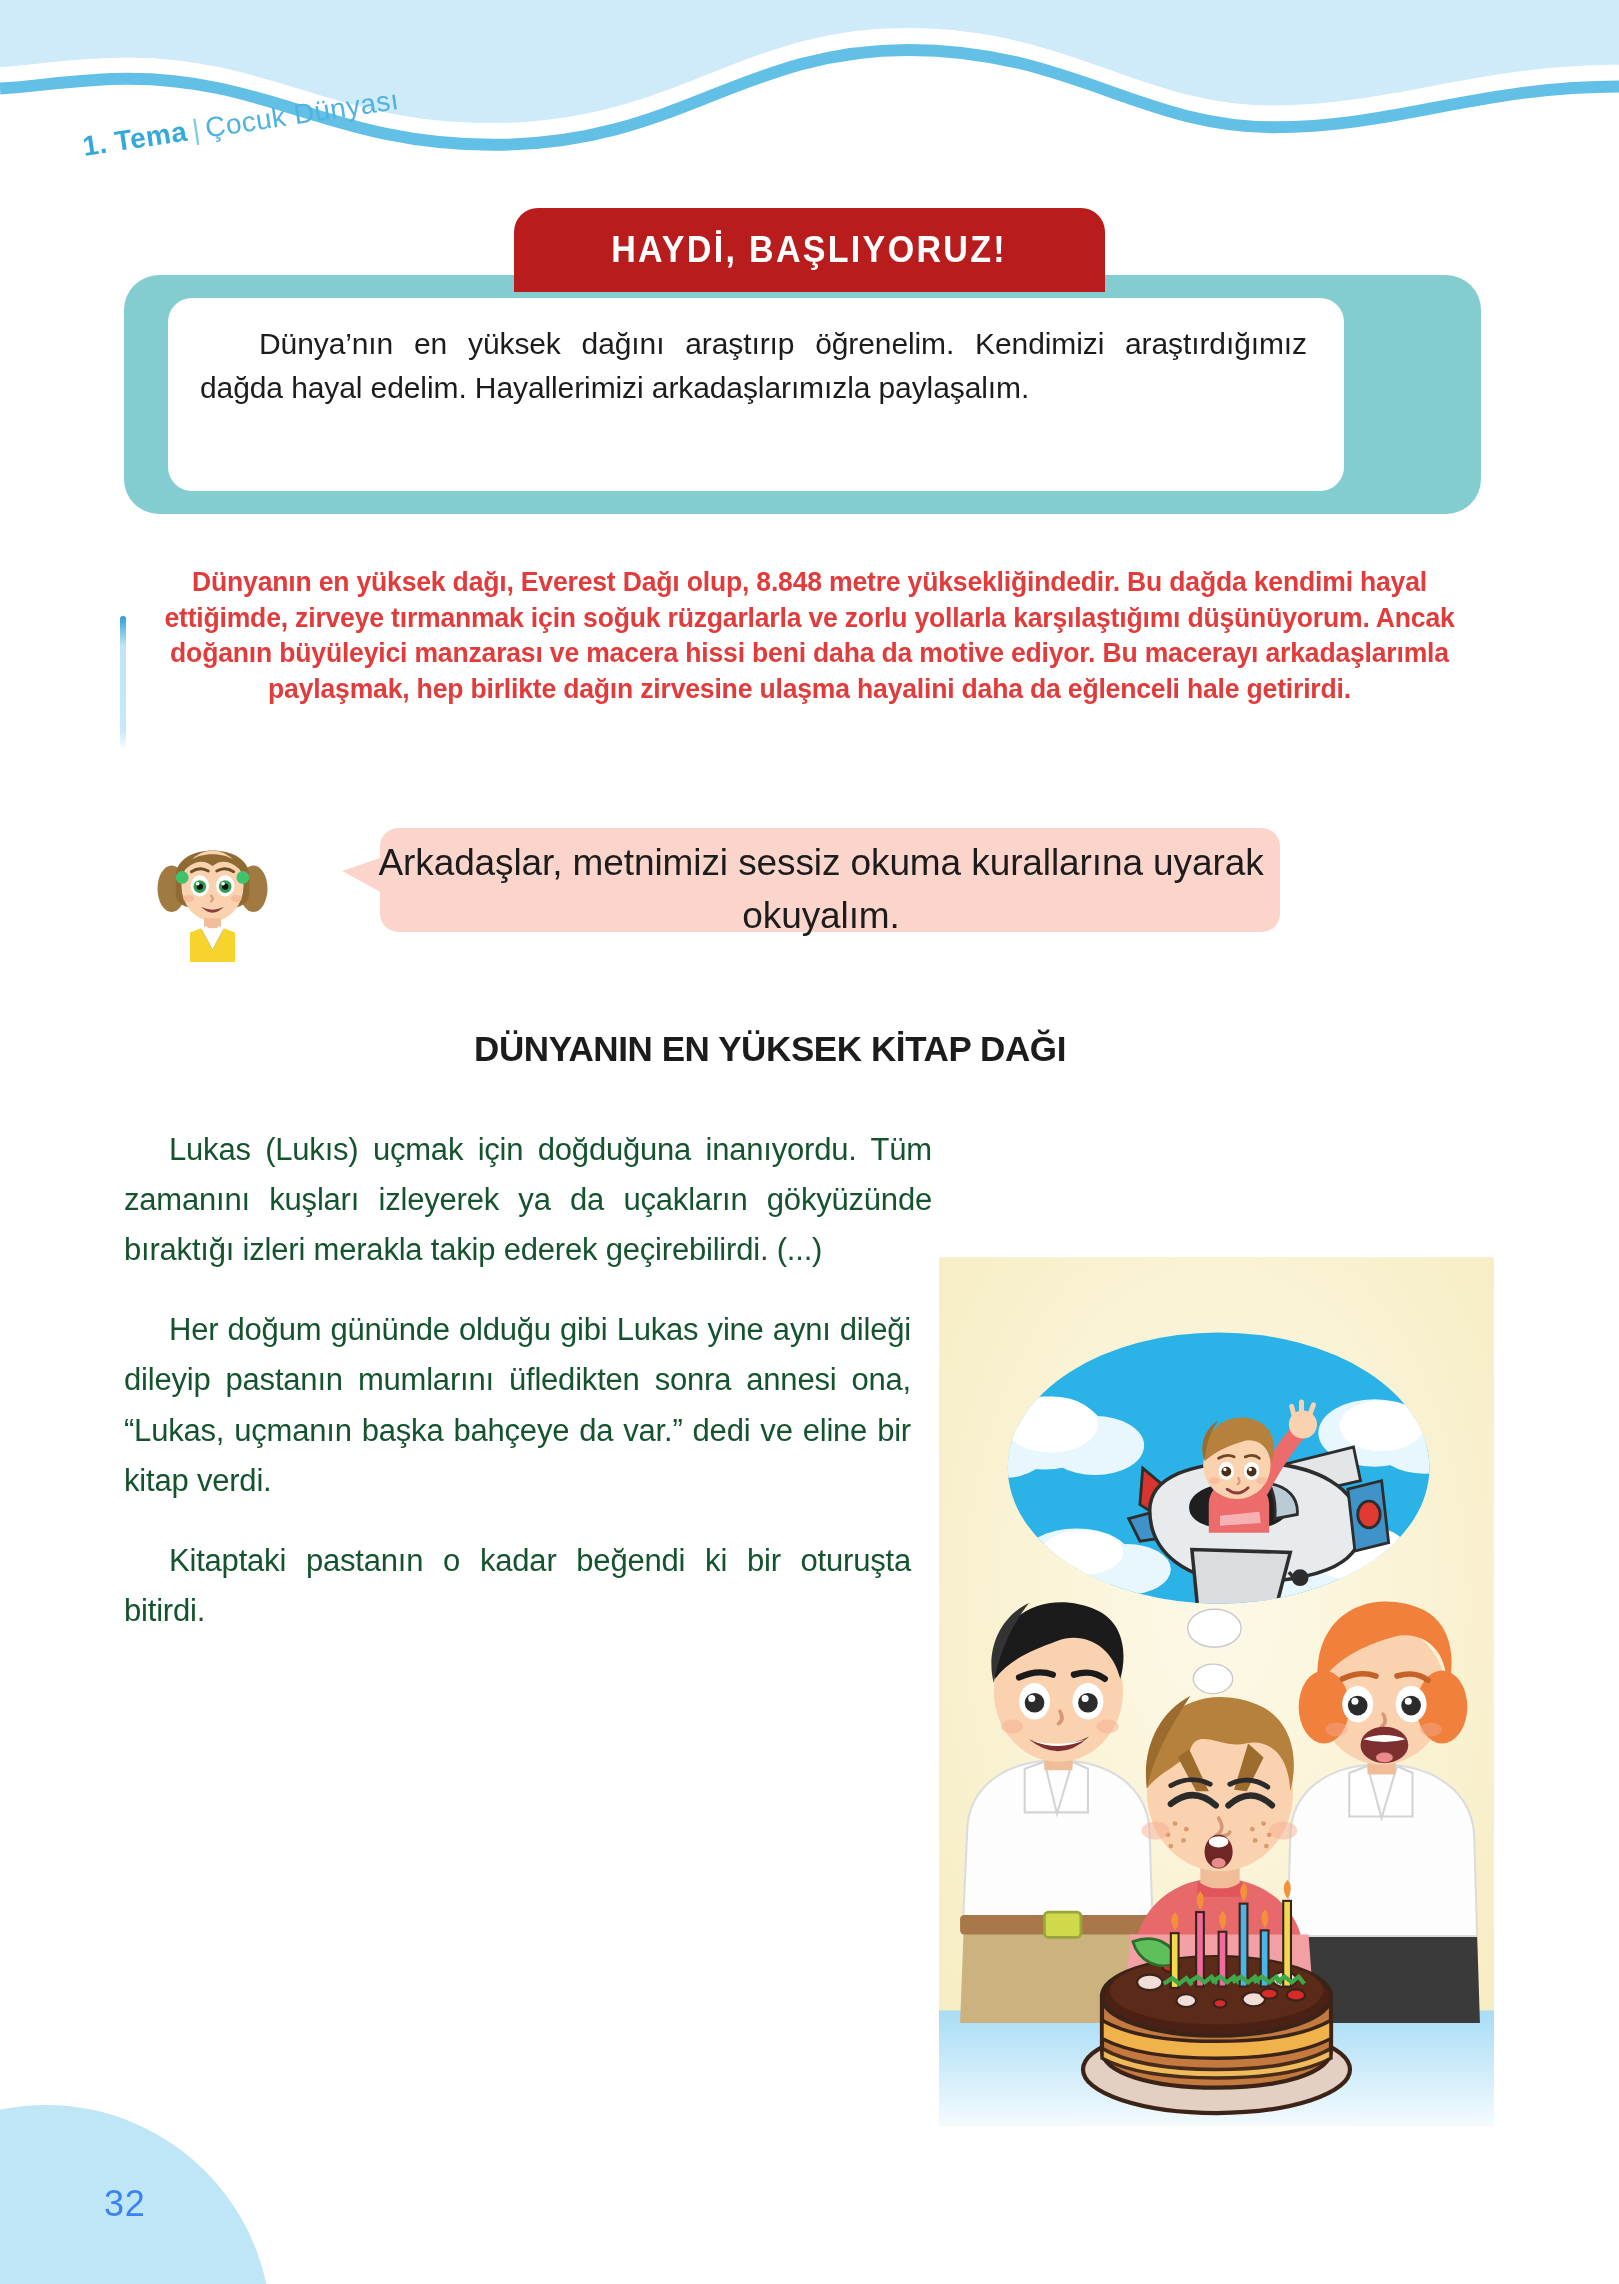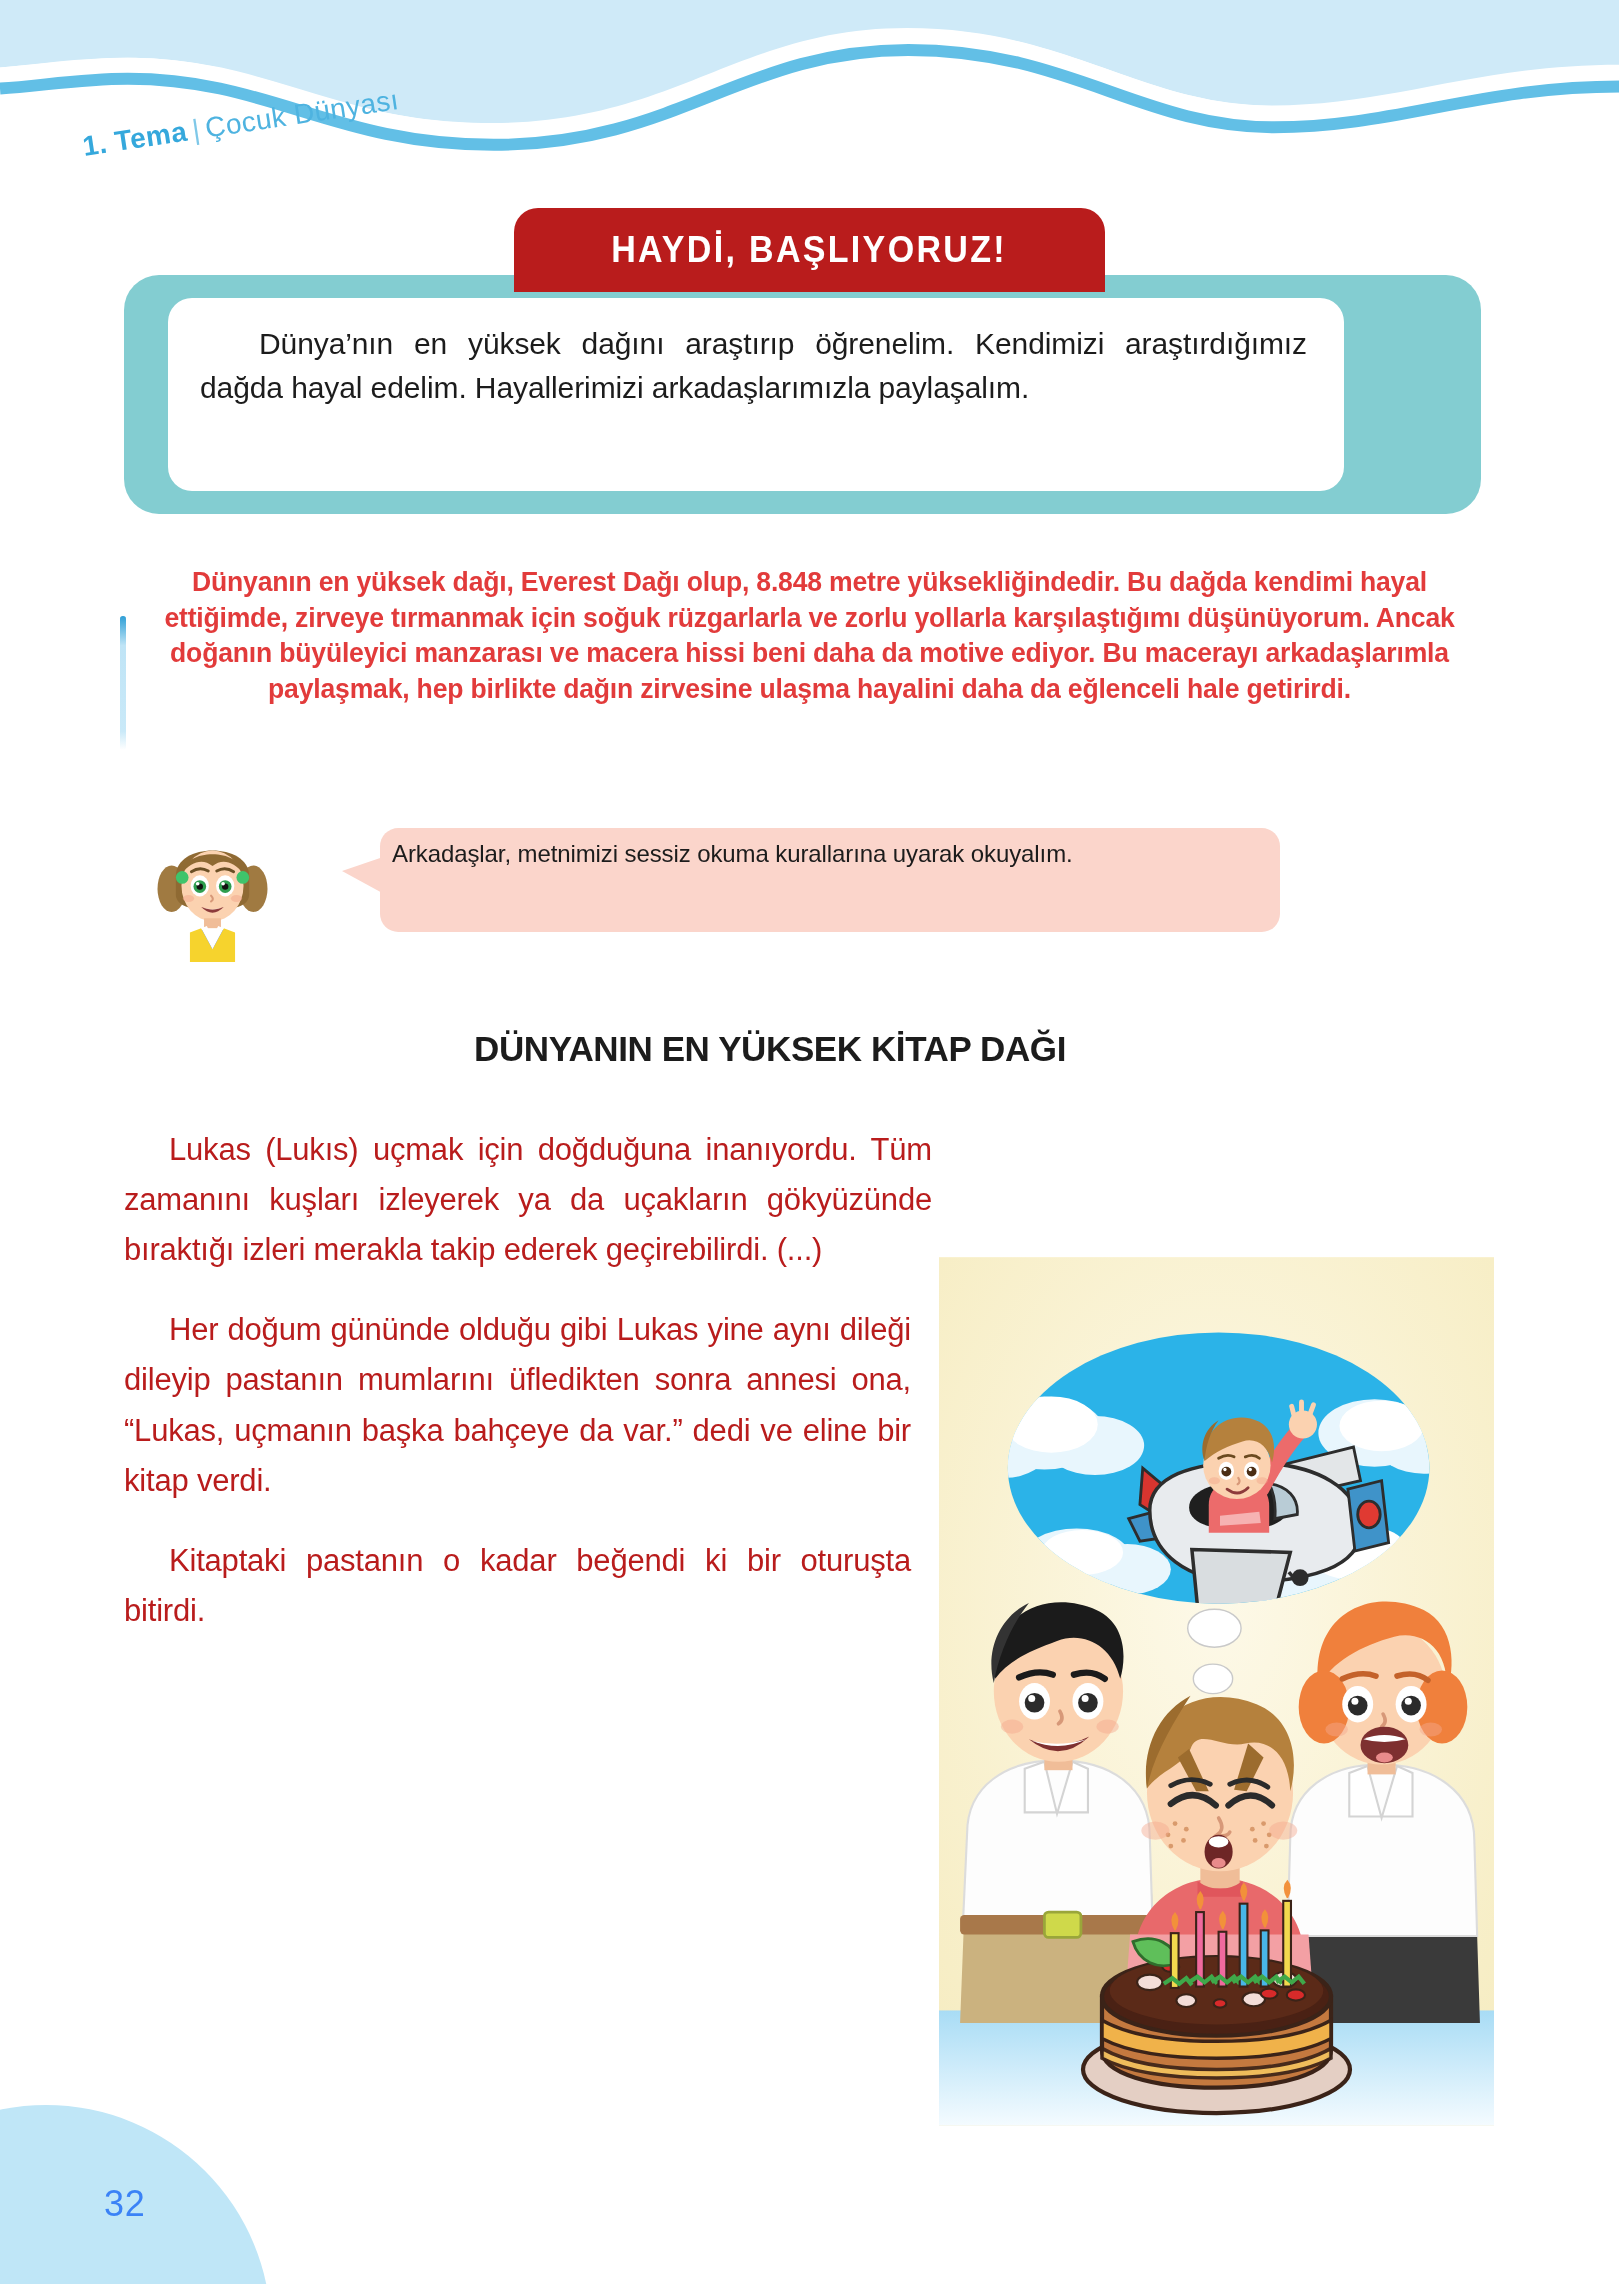--- a/index.html
+++ b/index.html
@@ -78,36 +78,36 @@
     position:absolute;left:380px;top:828px;width:900px;height:104px;
     background:#fbd5cb;border-radius:18.3px;
   }
   .bubble-tail{
     position:absolute;left:342px;top:856px;width:0;height:0;
     border-top:15.5px solid transparent;
     border-bottom:24px solid transparent;
     border-right:44px solid #fbd5cb;
   }
   .bubble-text{
-    position:absolute;left:392px;top:837px;width:900px;
-    text-align:left;font-size:24px;line-height:1.42;color:#1c1c1c;
+    position:absolute;left:371px;top:837px;width:900px;
+    text-align:center;font-size:37px;line-height:1.42;color:#1c1c1c;
     letter-spacing:-0.1px;
   }
 
   
   .story-title{
     position:absolute;left:0;top:1029px;width:1540px;
     text-align:center;font-size:35px;font-weight:bold;color:#1c1c1c;
     letter-spacing:-0.4px;
   }
 
   
   .body-col{
     position:absolute;left:124px;top:1125px;width:808px;
-    font-size:31px;line-height:1.62;color:#b91c1c;letter-spacing:-0.2px;
+    font-size:31px;line-height:1.62;color:#14532d;letter-spacing:-0.2px;
   }
   .body-col p{margin:0 0 29.5px 0;text-align:justify;text-indent:45px;}
   .body-col p.narrow{width:808px;}
   .body-col p.wrap-img{width:787px;}
 
   
   .illo{
     position:absolute;left:939px;top:1257px;width:555px;height:869px;
     overflow:hidden;
     background:linear-gradient(180deg,#fdf8e3 0%,#fdf6db 46%,#faf0cd 62%,#f8eec6 70%,#ffffff 100%);

